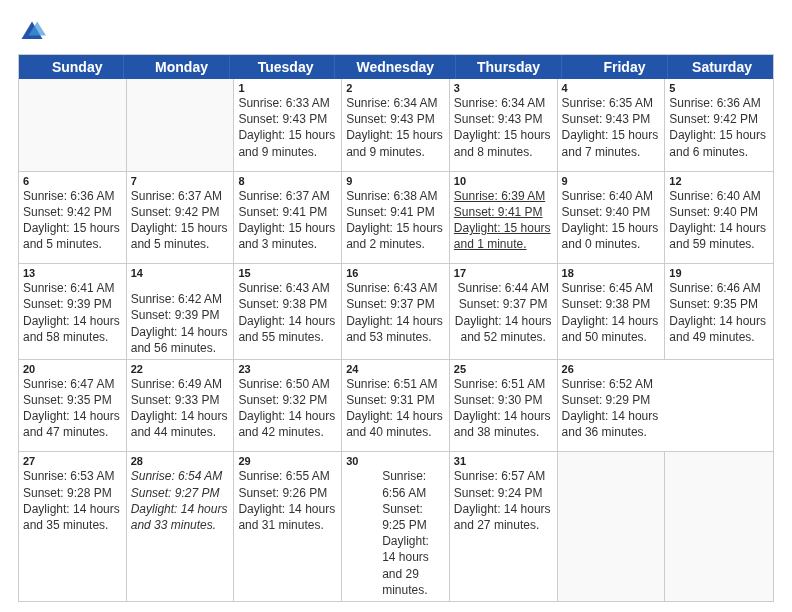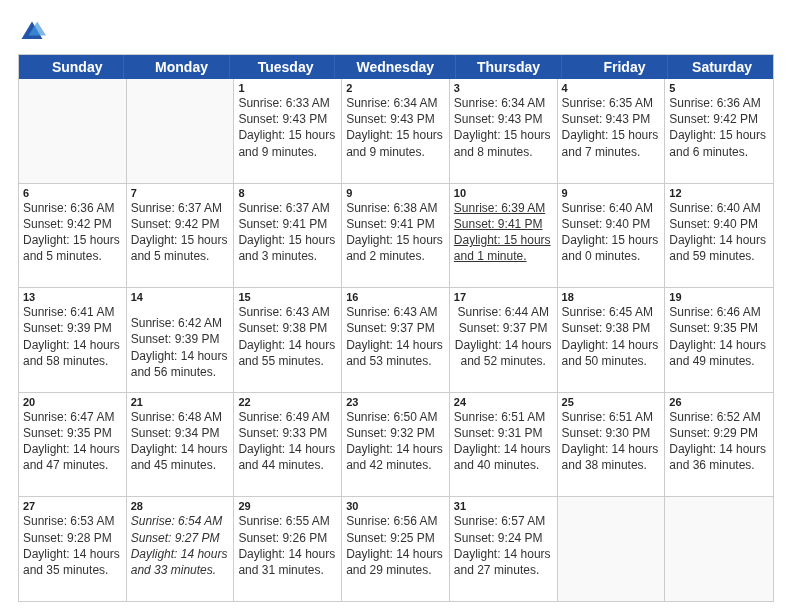--- a/index.html
+++ b/index.html
@@ -265,26 +265,20 @@
           </div>
         </div>
         <div class="cal-row">
           <div class="cal-cell">
             <span class="day-num">20</span>
             <div class="cell-text" style="white-space: pre-line;">Sunrise: 6:47 AM
 Sunset: 9:35 PM
 Daylight: 14 hours and 47 minutes.</div>
           </div>
           <div class="cal-cell">
-            <span class="day-num">21</span>
-            <div class="cell-text" style="white-space: pre-line;">Sunrise: 6:48 AM
-Sunset: 9:34 PM
-Daylight: 14 hours and 45 minutes.</div>
-          </div>
-          <div class="cal-cell">
             <span class="day-num">22</span>
             <div class="cell-text" style="white-space: pre-line;">Sunrise: 6:49 AM
 Sunset: 9:33 PM
 Daylight: 14 hours and 44 minutes.</div>
           </div>
           <div class="cal-cell">
             <span class="day-num">23</span>
             <div class="cell-text" style="white-space: pre-line;">Sunrise: 6:50 AM
 Sunset: 9:32 PM
 Daylight: 14 hours and 42 minutes.</div>
@@ -322,21 +316,21 @@
 Daylight: 14 hours and 33 minutes.</div>
           </div>
           <div class="cal-cell">
             <span class="day-num">29</span>
             <div class="cell-text" style="white-space: pre-line;">Sunrise: 6:55 AM
 Sunset: 9:26 PM
 Daylight: 14 hours and 31 minutes.</div>
           </div>
           <div class="cal-cell">
             <span class="day-num">30</span>
-            <div class="cell-text" style="white-space: pre-line;">Sunrise: 6:56 AM
+            <div class="cell-text" style="white-space: pre-line; margin-left: 36px;">Sunrise: 6:56 AM
 Sunset: 9:25 PM
 Daylight: 14 hours and 29 minutes.</div>
           </div>
           <div class="cal-cell">
             <span class="day-num">31</span>
             <div class="cell-text" style="white-space: pre-line;">Sunrise: 6:57 AM
 Sunset: 9:24 PM
 Daylight: 14 hours and 27 minutes.</div>
           </div>
           <div class="cal-cell empty"></div>

